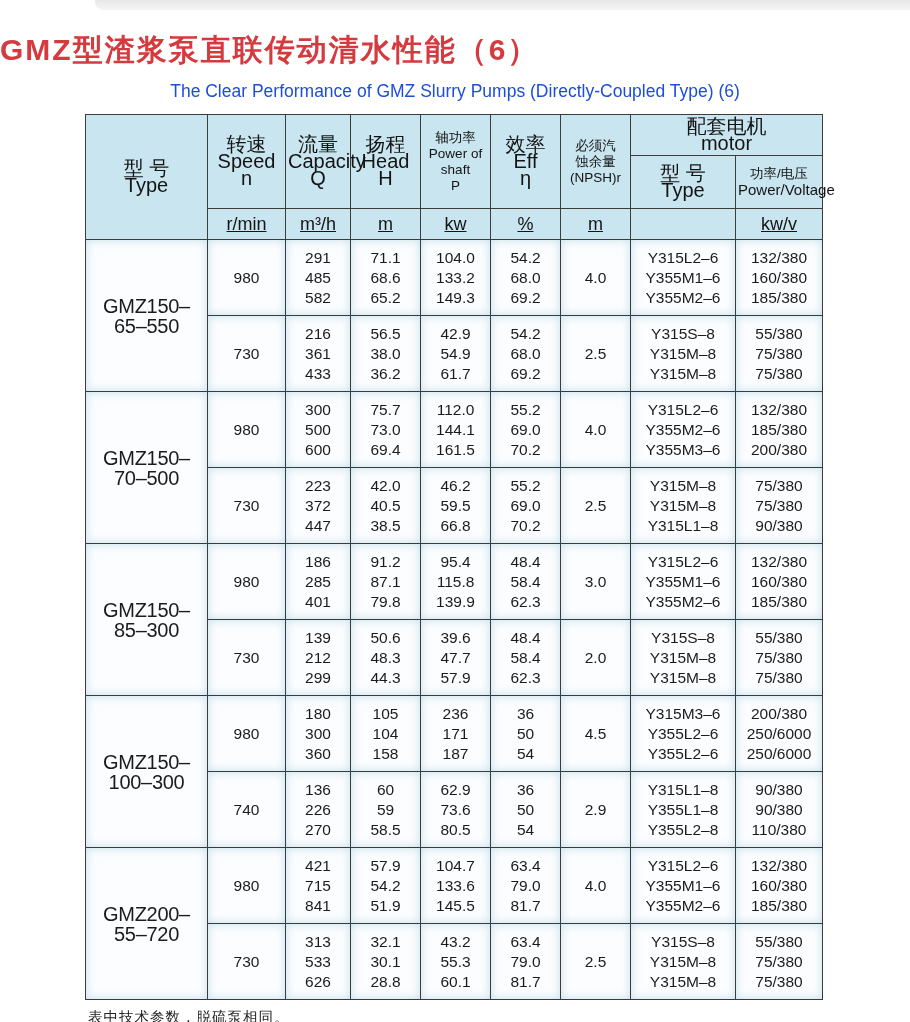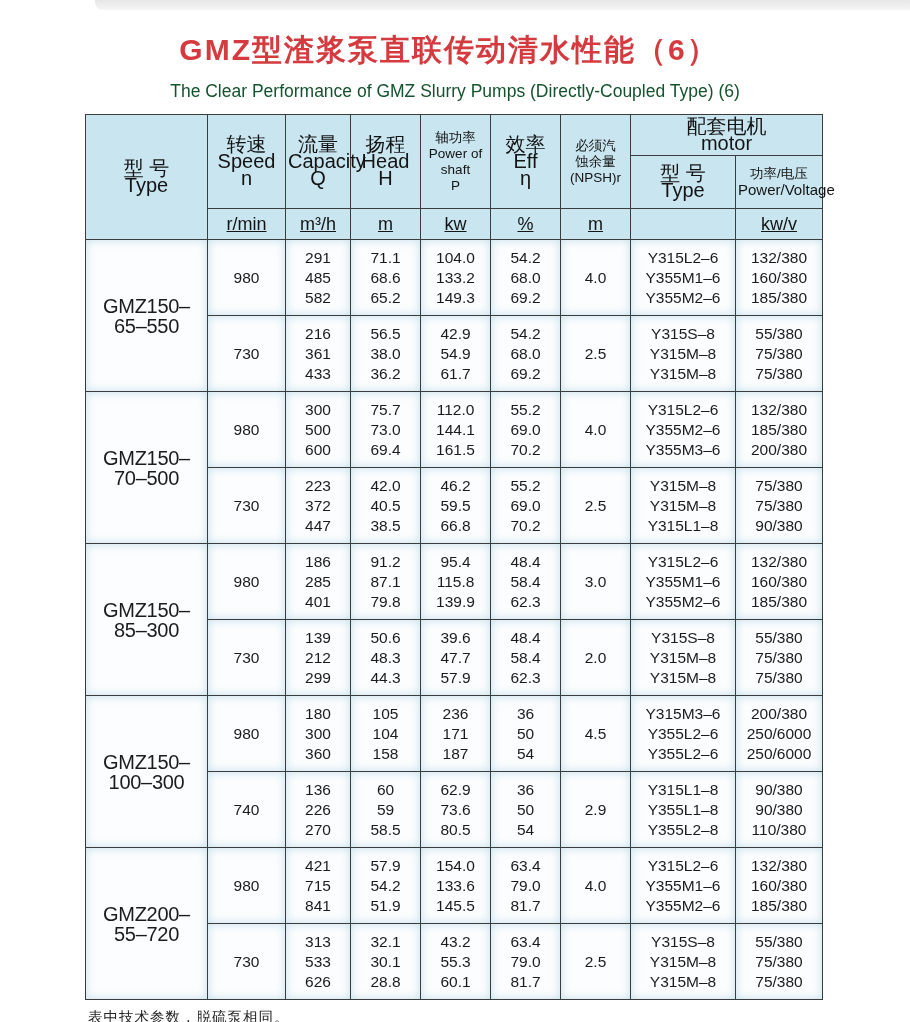--- a/index.html
+++ b/index.html
@@ -11,30 +11,30 @@
     color:#1d1d1d;
     overflow:hidden;
   }
   .scan-strip {
     position:absolute; top:0; left:95px; right:0; height:10px;
     background:linear-gradient(#e7e7e7,#f5f5f5);
     border-radius:0 0 0 8px;
   }
   .title-cn {
     margin:30px 12px 0 0;
-    text-align:center;
+    text-align:left;
     font-size:30px; font-weight:bold;
     letter-spacing:2px;
     color:#d43a3e;
   }
   .title-en {
     margin:10px 0 0 0;
     text-align:center;
     font-size:17.5px; font-weight:normal;
-    color:#14532d;
+    color:#1d4ed8;
   }
   table.perf {
     border-collapse:collapse;
     table-layout:fixed;
     width:737px;
     margin:12px 0 0 85px;
   }
   table.perf th, table.perf td {
     border:1.6px solid #3c3c3c;
     padding:0 2px;
@@ -440,21 +440,21 @@
             <div>421</div>
             <div>715</div>
             <div>841</div>
           </td>
           <td>
             <div>57.9</div>
             <div>54.2</div>
             <div>51.9</div>
           </td>
           <td>
-            <div>154.0</div>
+            <div>104.7</div>
             <div>133.6</div>
             <div>145.5</div>
           </td>
           <td>
             <div>63.4</div>
             <div>79.0</div>
             <div>81.7</div>
           </td>
           <td>4.0</td>
           <td>

